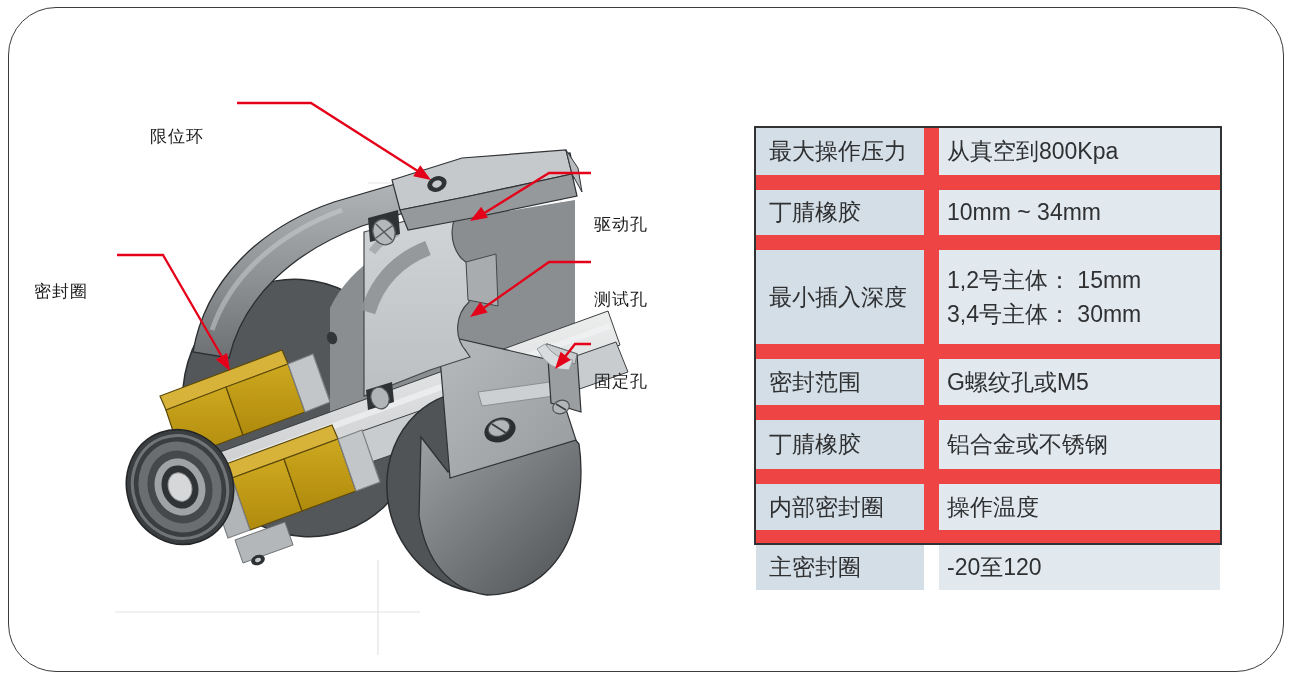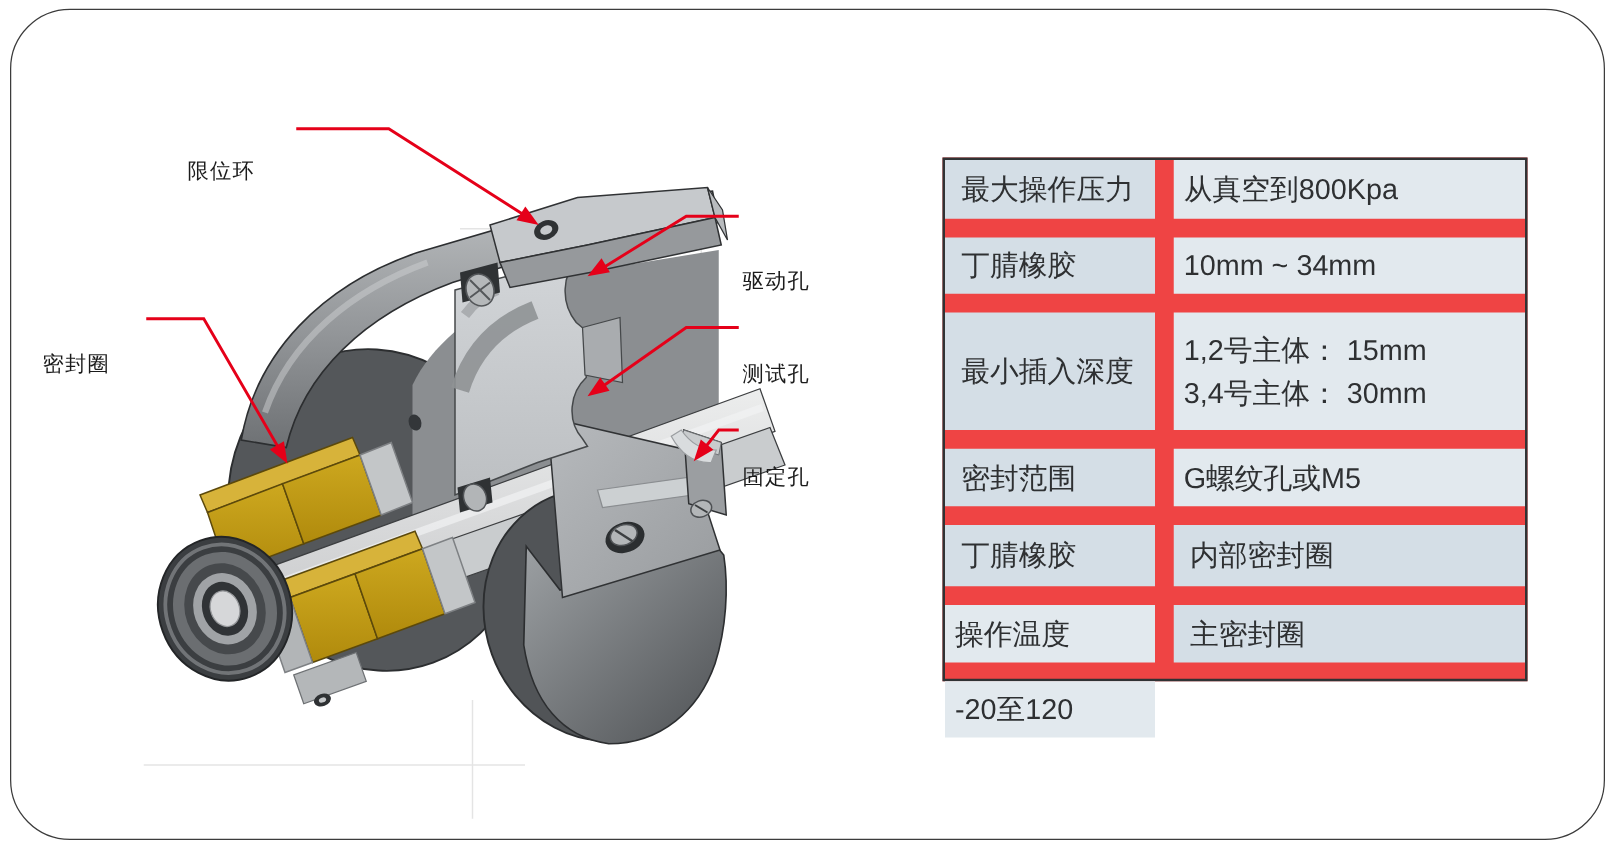--- a/index.html
+++ b/index.html
@@ -180,20 +180,21 @@
     <div class="cell key">最小插入深度</div>
     <div class="cell val two-line">
       <div>1,2号主体： 15mm</div>
       <div>3,4号主体： 30mm</div>
     </div>
 
     <div class="cell key">密封范围</div>
     <div class="cell val">G螺纹孔或M5</div>
 
     <div class="cell key">丁腈橡胶</div>
+    <div class="cell val">铝合金或不锈钢</div>
 
 
     <div class="cell key">内部密封圈</div>
     <div class="cell val">操作温度</div>
 
     <div class="cell key">主密封圈</div>
     <div class="cell val">-20至120</div>
   </div>
 
 </div>

